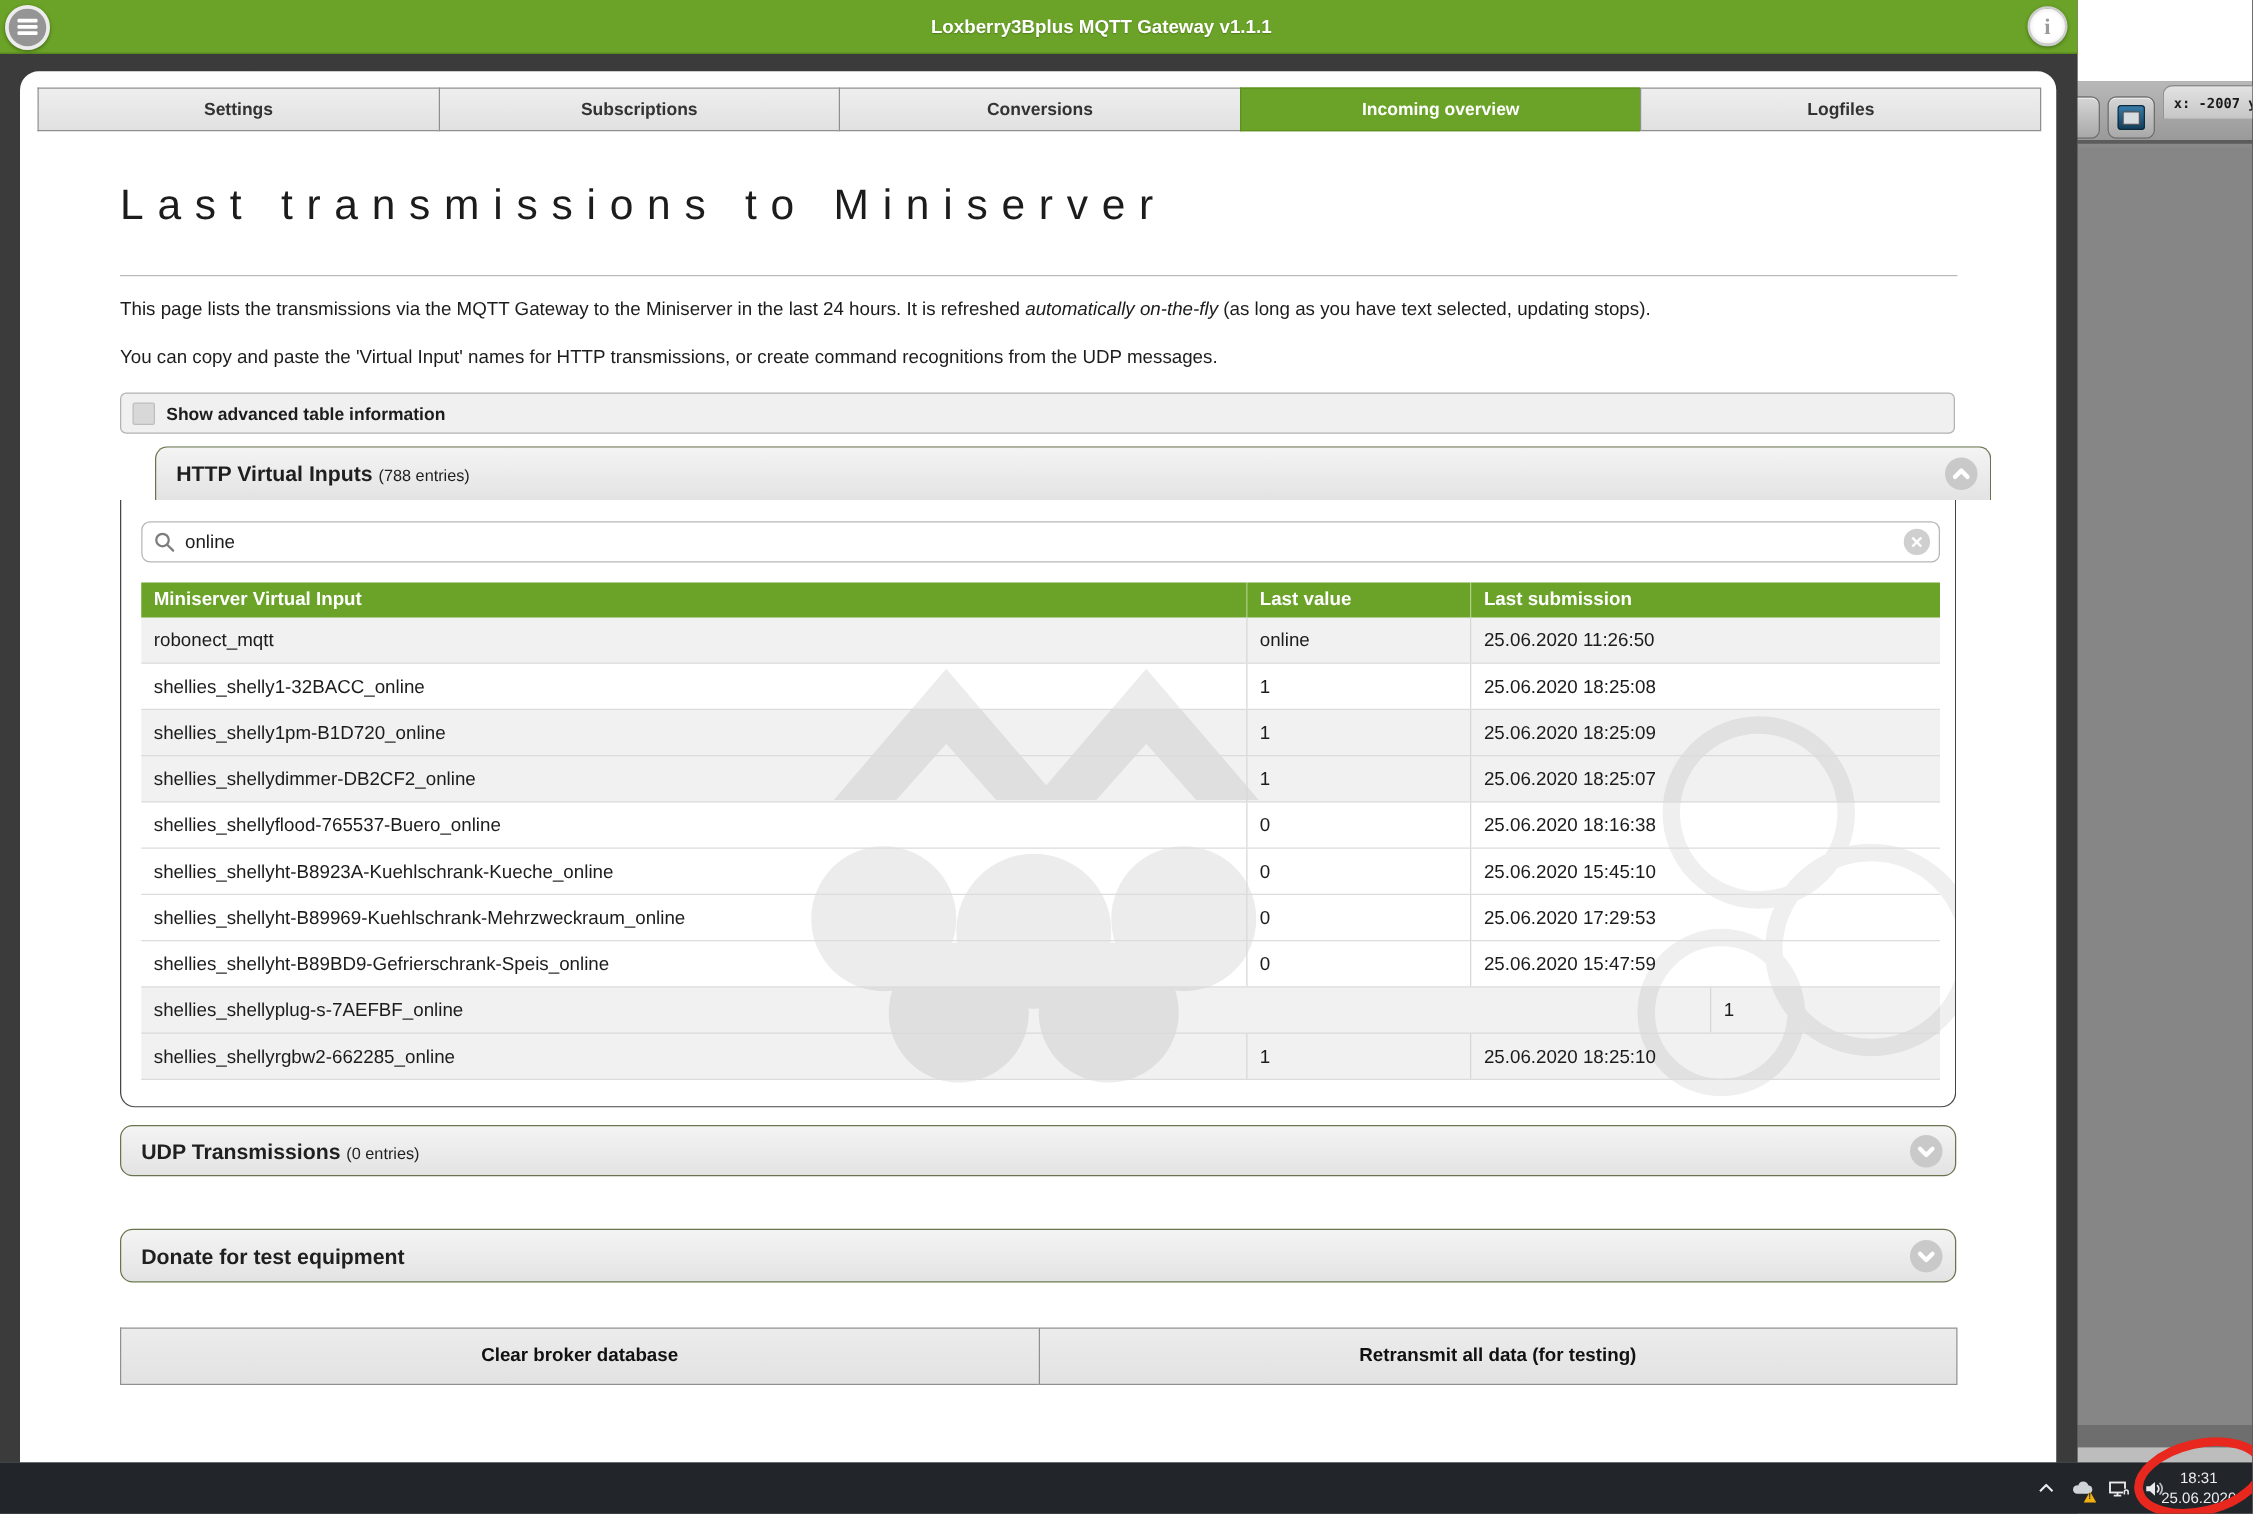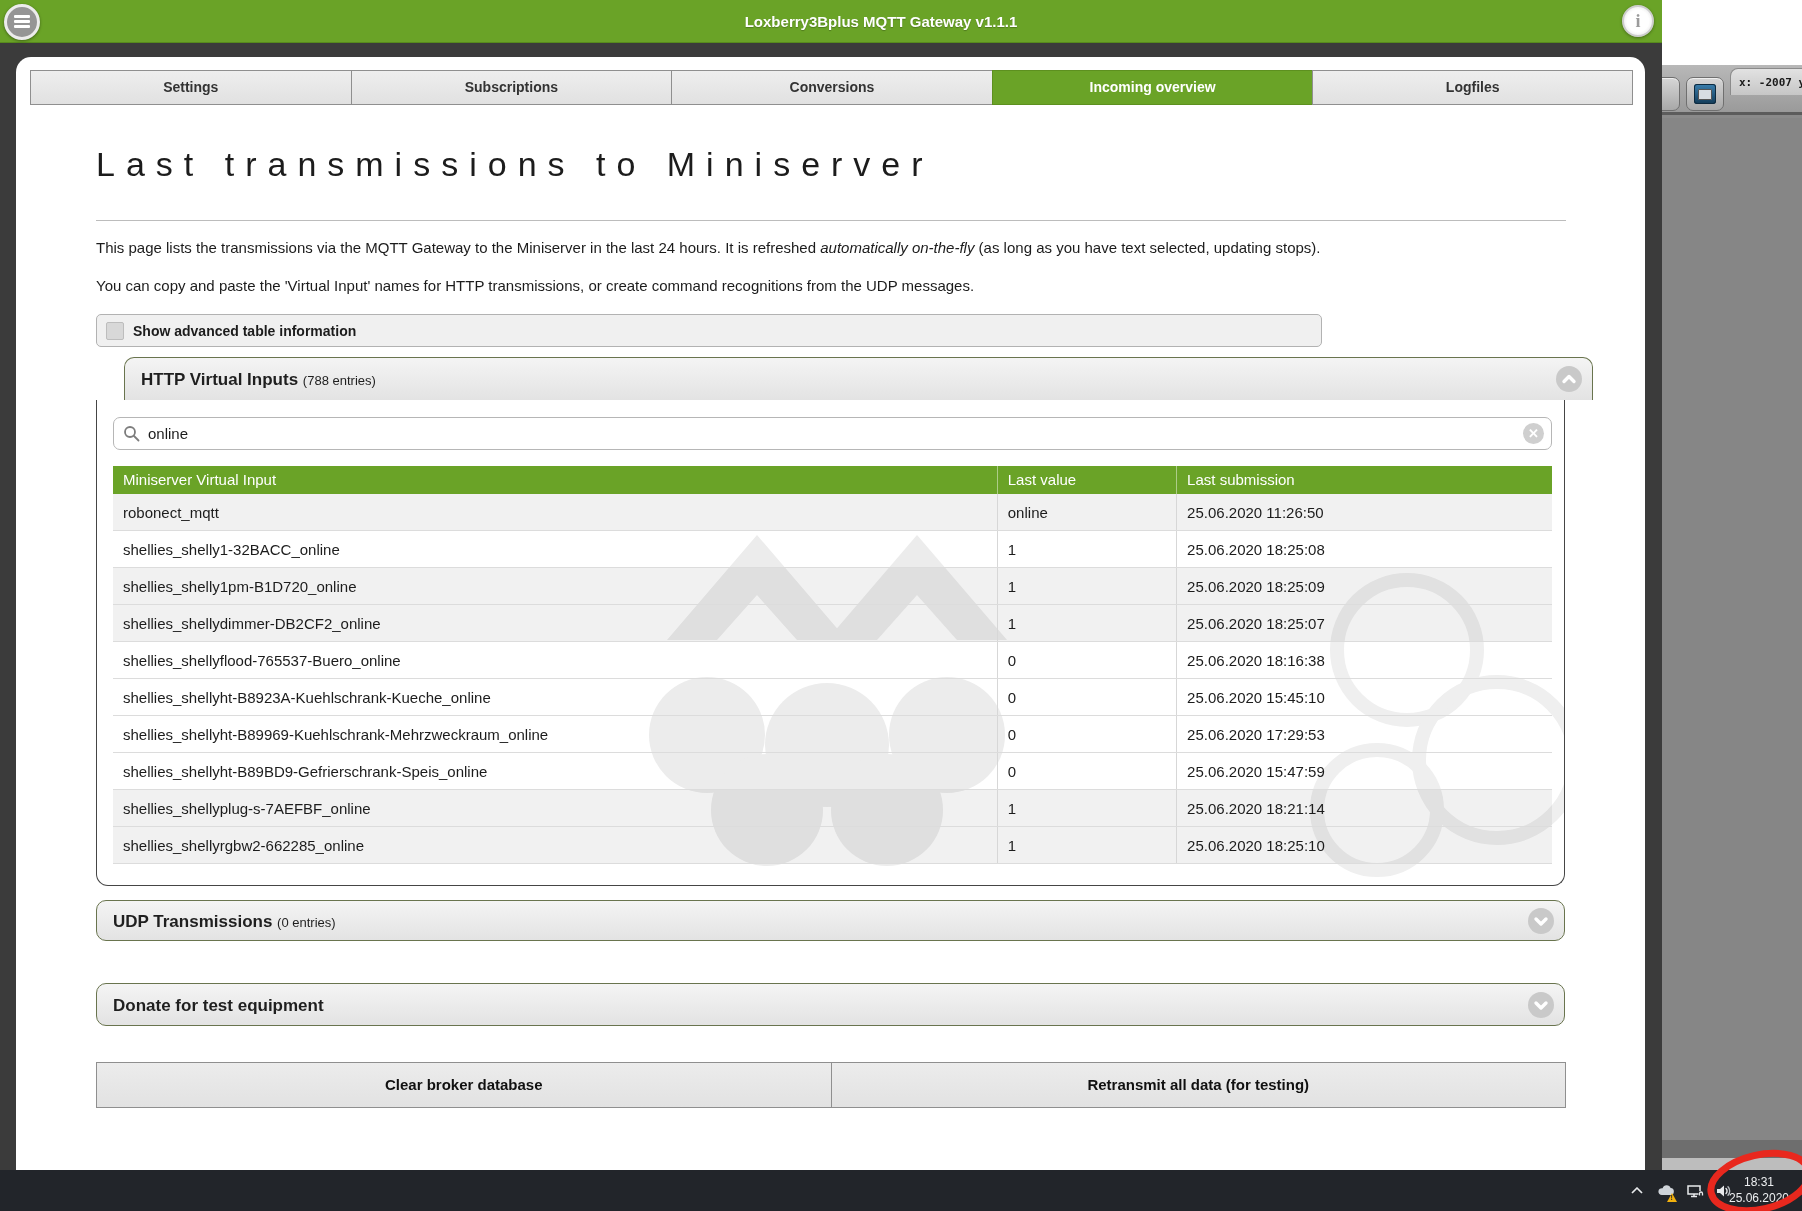--- a/index.html
+++ b/index.html
@@ -37,21 +37,21 @@
   .tab:last-child{border-right:1px solid #8f8f8f;}
   .tab.active{background:#6aa327;border-color:#5d901f;color:#fff;}
 
   
   .page-title{position:absolute;left:80px;top:88px;font-size:34px;letter-spacing:11px;color:#1c1c1c;white-space:nowrap;}
   .rule{position:absolute;left:80px;top:163px;width:1470px;height:0;border-top:1px solid #bcbcbc;}
   .para{position:absolute;left:80px;font-size:15px;color:#1c1c1c;white-space:nowrap;}
   .p1{top:182px;} .p2{top:220px;} .para em{font-style:italic;}
 
   
-  .advbar{position:absolute;left:80px;top:257px;width:1226px;height:33px;background:#f0f0f0;border:1px solid #b2b2b2;border-radius:5px;}
+  .advbar{position:absolute;left:80px;top:257px;width:1468px;height:33px;background:#f0f0f0;border:1px solid #b2b2b2;border-radius:5px;}
   .advbox{position:absolute;left:9px;top:7px;width:18px;height:18px;background:#d8d8d8;border:1px solid #bdbdbd;border-radius:2px;}
   .advlabel{position:absolute;left:36px;top:0;line-height:33px;font-size:14px;font-weight:bold;color:#1c1c1c;}
 
   
   .panelbar{position:absolute;left:80px;width:1469px;background:linear-gradient(#f4f4f4,#e3e3e3);border:1px solid #69744e;border-radius:10px;}
   .panelbar .ptitle{position:absolute;left:16px;top:0;font-size:17px;font-weight:bold;color:#1f1f1f;white-space:nowrap;}
   .panelbar .pentries{font-size:13px;font-weight:normal;}
   .httphdr{top:300px;height:43px;border-radius:10px 10px 0 0;border-bottom:none;margin-left:28px;}
   .httphdr .ptitle{line-height:43px;}
   .udpbar{top:843px;height:41px;} .udpbar .ptitle{line-height:41px;}
@@ -62,21 +62,21 @@
   
   .panelbody{position:absolute;left:80px;top:343px;width:1469px;height:486px;background:#fff;border:1px solid #454545;border-top:none;border-radius:0 0 12px 12px;overflow:hidden;padding-left:37px;}
   .watermark{position:absolute;left:380px;top:80px;z-index:0;opacity:1;}
   .searchwrap{position:absolute;left:16px;top:17px;width:1439px;height:33px;z-index:2;}
   .searchinput{width:100%;height:33px;border:1px solid #b6b6b6;border-radius:7px;padding:0 40px 0 34px;font-size:15px;color:#1c1c1c;outline:none;background:#fff;}
   .searchicon{position:absolute;left:10px;top:8px;}
   .clearbtn{position:absolute;right:8px;top:6px;width:21px;height:21px;border-radius:50%;background:#cfcfcf;color:#fff;font-size:13px;font-weight:bold;text-align:center;line-height:21px;cursor:pointer;}
 
   
   .vtable{position:absolute;left:16px;top:66px;width:1439px;z-index:1;}
-  .thead{display:flex;background:#6aa327;color:#fff;font-weight:normal;font-size:15px;height:28px;line-height:28px;}
+  .thead{display:flex;background:#6aa327;color:#fff;font-weight:bold;font-size:15px;height:28px;line-height:28px;}
   .thead .c{padding-left:10px;}
   .trow{display:flex;height:37px;line-height:37px;font-size:15px;color:#1c1c1c;border-bottom:1px solid #dcdcdc;background:transparent;cursor:default;}
   .trow.shaded{background:rgba(0,0,0,0.055);justify-content:space-between;}
   .trow .c{padding-left:10px;border-left:1px solid #d7d7d7;white-space:nowrap;overflow:hidden;}
   .trow .c:first-child{border-left:none;}
   .c.c1{width:908px;} .c.c2{width:184px;} .c.c3{width:386px;}
   .thead .c2,.thead .c3{border-left:1px solid rgba(255,255,255,.45);}
 
   
   .btnrow{position:absolute;left:80px;top:1005px;width:1470px;height:46px;display:flex;}
@@ -222,21 +222,20 @@
               <div class="c c3">25.06.2020 17:29:53</div>
             </div>
               <div class="trow">
               <div class="c c1">shellies_shellyht-B89BD9-Gefrierschrank-Speis_online</div>
               <div class="c c2">0</div>
               <div class="c c3">25.06.2020 15:47:59</div>
             </div>
               <div class="trow shaded">
               <div class="c c1">shellies_shellyplug-s-7AEFBF_online</div>
               <div class="c c2">1</div>
-              <div class="c c3">25.06.2020 18:21:14</div>
             </div>
               <div class="trow shaded">
               <div class="c c1">shellies_shellyrgbw2-662285_online</div>
               <div class="c c2">1</div>
               <div class="c c3">25.06.2020 18:25:10</div>
             </div>
             </div>
 
         </div>
       </div>

